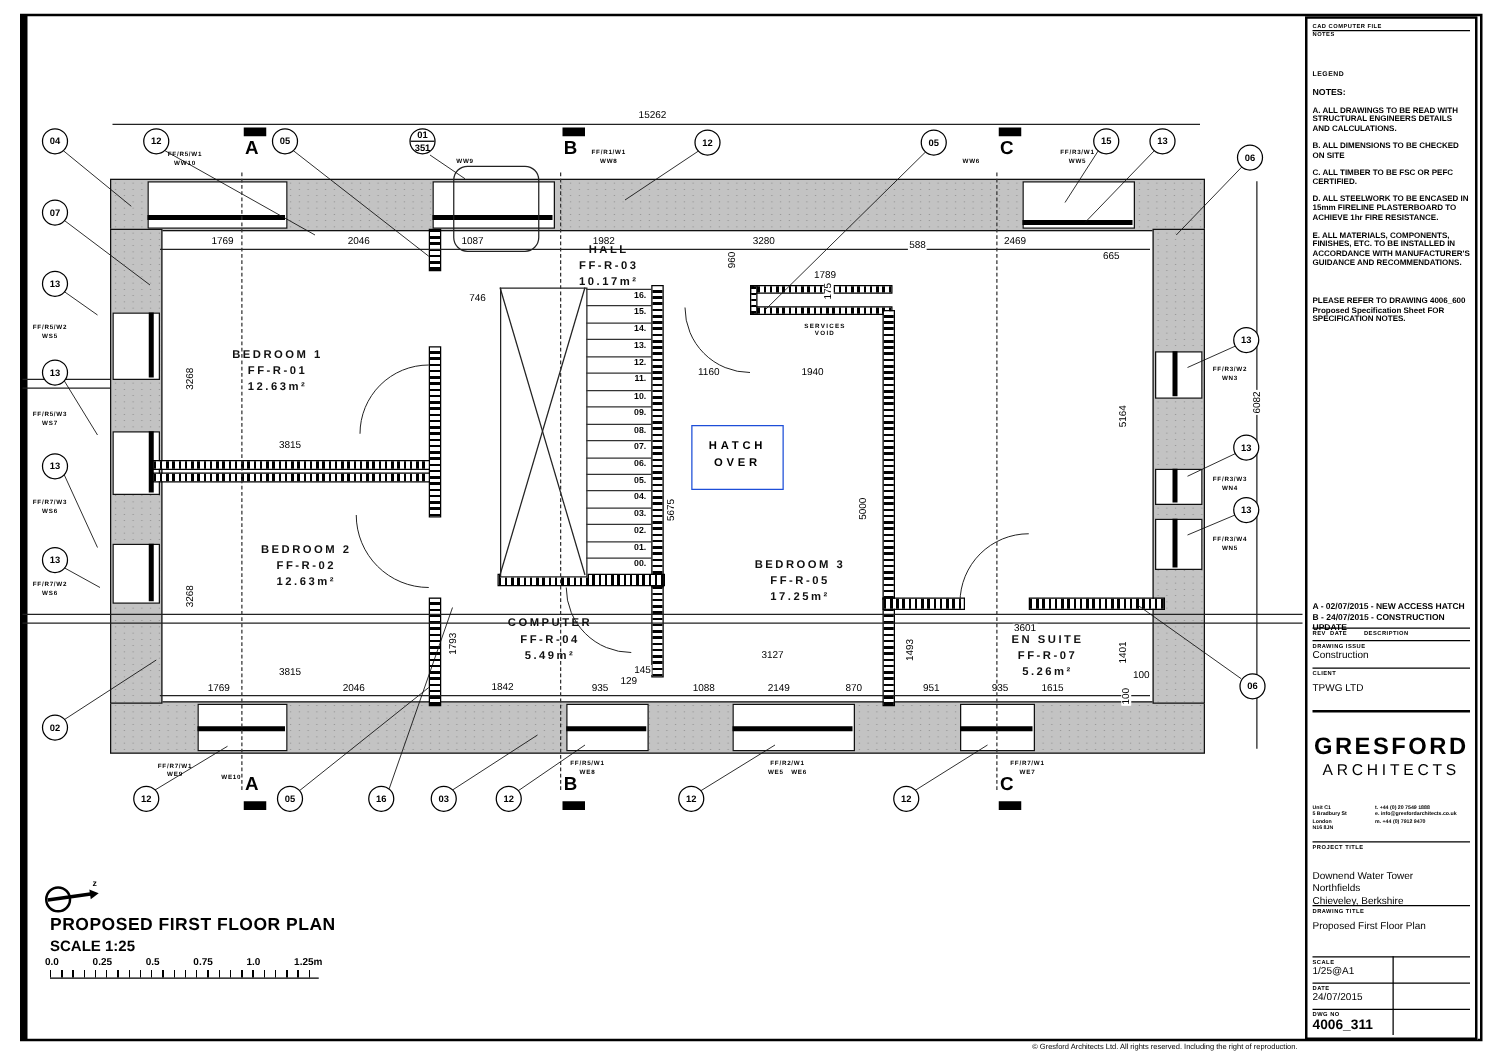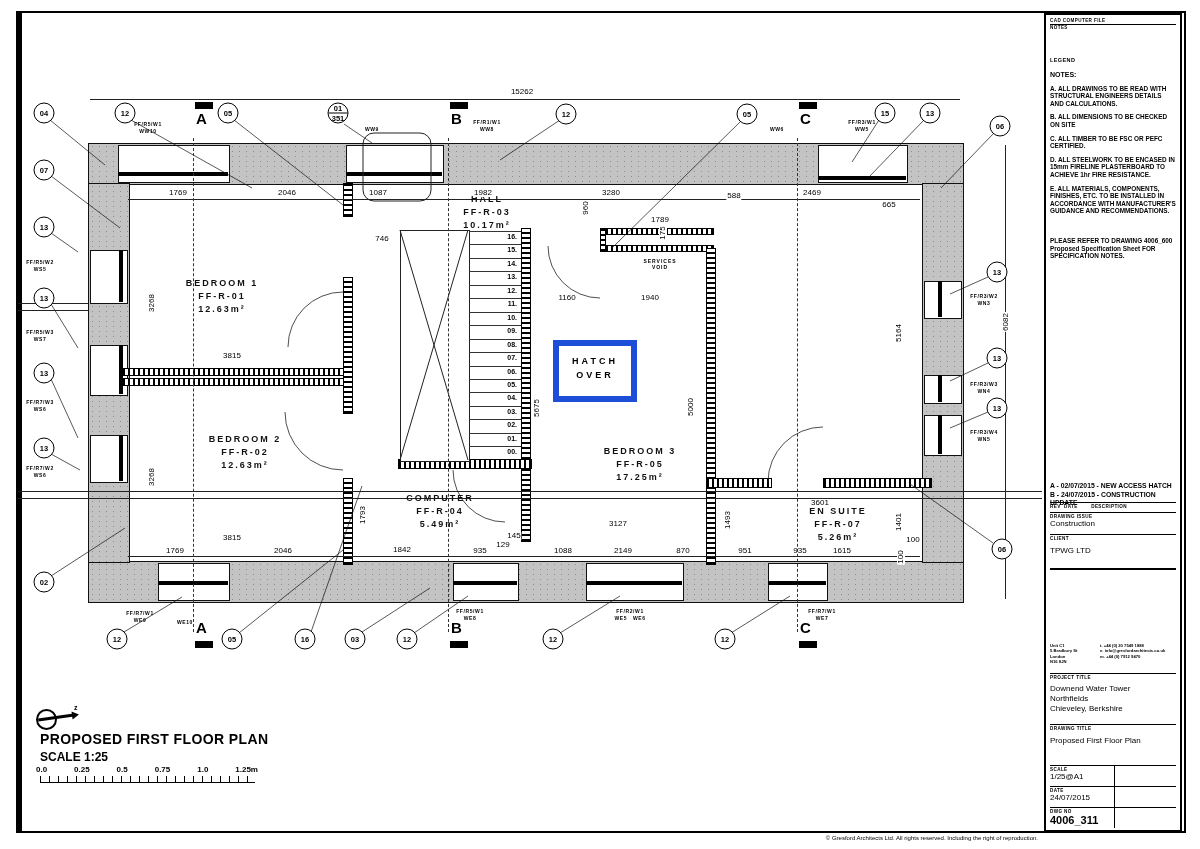--- a/index.html
+++ b/index.html
@@ -27,21 +27,21 @@
         letter-spacing:2px;line-height:13px;white-space:nowrap;font-weight:bold;color:#111}
   .callout{position:absolute;width:19px;height:19px;border:1.2px solid #000;border-radius:50%;
         background:#fff;font-size:7.5px;font-weight:bold;line-height:19px;text-align:center;
         transform:translate(-50%,-50%);z-index:5}
   .callout .r2{display:block;line-height:9px}
   .callout .r2.b{border-top:1px solid #000}
   .tag{position:absolute;transform:translateX(-50%);font-size:5px;font-weight:bold;
        letter-spacing:.6px;text-align:center;line-height:6.5px;white-space:pre}
   .secletter{position:absolute;font-size:15px;font-weight:bold;font-family:"Liberation Sans",sans-serif}
   .secrect{position:absolute;width:18px;height:7px;background:#000}
-  .hatchbox{position:absolute;border:6px solid #1d4ed8;background:#fff;text-align:center;
+  .hatchbox{position:absolute;border:1px solid #1d4ed8;background:#fff;text-align:center;
        font-size:9px;letter-spacing:3px;line-height:14px;font-weight:bold;padding-top:8px}
   .svcvoid{position:absolute;transform:translateX(-50%);font-size:5px;font-weight:bold;
        letter-spacing:1px;line-height:6px;text-align:center}
   
   .ptitle{position:absolute;font-size:14px;font-weight:bold;letter-spacing:.4px}
   .pscale{position:absolute;font-size:12px;font-weight:bold}
   .sbarlabels{position:absolute;display:flex;justify-content:space-between;font-size:8px;font-weight:bold;width:222px}
   .sbar{position:absolute;width:215px;height:6px;border-bottom:1.6px solid #000;
      background:repeating-linear-gradient(90deg,#000 0 1px,transparent 1px 9px)}
   
@@ -411,37 +411,41 @@
     <div class="pl">DRAWING ISSUE</div>
     <div class="pv">Construction</div>
   </div>
   <div class="rule" style="top:519px"></div>
   <div class="in" style="top:521px">
     <div class="pl">CLIENT</div>
     <div class="pv" style="margin-top:5px">TPWG LTD</div>
   </div>
   <div class="rule thick" style="top:553px"></div>
 
+  <div class="in" style="top:572px">
+    <div class="brand1">GRESFORD</div>
+    <div class="brand2">ARCHITECTS</div>
+  </div>
   <div class="in" style="top:628px;display:flex;gap:6px">
     <div class="addr" style="width:44px">
       <div>Unit C1</div>
         <div>5 Bradbury St</div>
       <div>London</div>
         <div>N16 8JN</div>
     </div>
     <div class="addr">
       <div>t.   +44 (0) 20 7549 1888</div>
         <div>e.   info@gresfordarchitects.co.uk</div>
       <div>m.  +44 (0) 7912 9470</div>
     </div>
   </div>
   <div class="rule" style="top:658px"></div>
   <div class="in" style="top:660px">
     <div class="pl">PROJECT  TITLE</div>
-    <div class="pv" style="margin-top:4px;line-height:10px">
+    <div class="pv" style="margin-top:16px;line-height:10px">
       <div>Downend Water Tower</div>
       <div>Northfields</div>
       <div>Chieveley, Berkshire</div>
     </div>
   </div>
   <div class="rule" style="top:709px"></div>
   <div class="in" style="top:711px">
     <div class="pl">DRAWING  TITLE</div>
     <div class="pv" style="margin-top:5px">Proposed First Floor Plan</div>
   </div>

